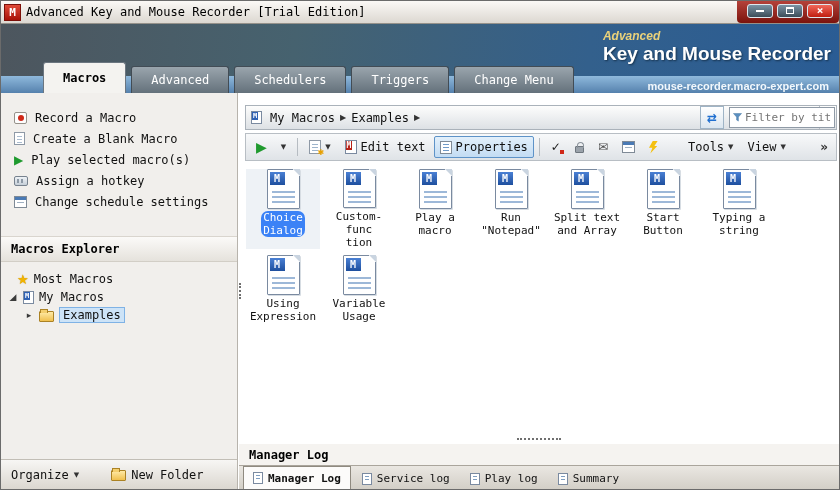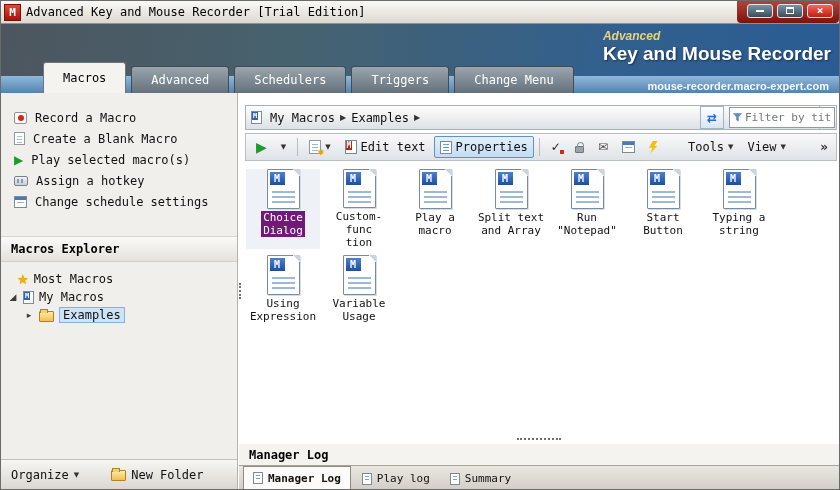--- a/index.html
+++ b/index.html
@@ -53,21 +53,21 @@
     font:bold 11px "Liberation Sans", sans-serif; color:#f2f8fc;
   }
   .tabs { position:absolute; left:42px; bottom:0; display:flex; align-items:flex-end; gap:5px; z-index:2; }
   .tab {
     height:27px; padding:0 19px; display:flex; align-items:center;
     background:linear-gradient(#9aa5ad,#64717b);
     border:1px solid #424c55; border-bottom:none; border-radius:3px 3px 0 0;
     color:#fff; cursor:default; white-space:nowrap;
   }
   .tab.active {
-    height:31px; background:#f4f3f0; color:#000; font-weight:normal;
+    height:31px; background:#f4f3f0; color:#000; font-weight:bold;
     border-color:#6b7680;
   }
 
   
   .sidebar {
     position:absolute; top:92px; left:0; width:237px; bottom:0;
     background:#f1efec; border-right:1px solid #b7b3ac;
   }
   .side-header {
     height:26px; margin-top:14px; padding:0 10px;
@@ -185,21 +185,21 @@
     background:linear-gradient(#4a80d4,#1e4f9e); color:#fff; font:bold 10px "DejaVu Sans Mono", monospace;
     text-align:center; line-height:13px; }
   .doc::after { content:""; position:absolute; left:4px; right:4px; top:21px; height:13px;
     background:repeating-linear-gradient(#9db8d8 0 2px, transparent 2px 5px); }
   .doc .fold { position:absolute; right:-1px; top:-1px; width:0; height:0;
     border-left:7px solid #c9d4e0; border-top:7px solid #fff; transform:rotate(180deg); }
   .cell-label {
     margin-top:2px; white-space:pre-line; text-align:center;
     font-size:11px; line-height:13px; padding:0 2px; color:#111;
   }
-  .cell.sel .cell-label { background:#701a75; color:#fff; }
+  .cell.sel .cell-label { background:#3b82f6; color:#fff;border-radius:7px; }
 
   
   .h-grip { position:absolute; bottom:49px; left:50%; width:44px; margin-left:-22px; border-top:2px dotted #6f6f6f; }
   .log-header {
     position:absolute; left:0; right:0; bottom:24px; height:21px;
     background:#f5f3f0; display:flex; align-items:center; padding-left:10px;
     font-weight:bold; color:#000;
   }
   .log-tabs {
     position:absolute; left:0; right:0; bottom:0; height:24px;
@@ -392,29 +392,29 @@
         <div class="doc">
             <span class="fold"></span>
           </div>
         <div class="cell-label">Play a
 macro</div>
       </div>
       <div class="cell">
         <div class="doc">
             <span class="fold"></span>
           </div>
+        <div class="cell-label">Run
+"Notepad"</div>
+      </div>
+      <div class="cell">
+        <div class="doc">
+            <span class="fold"></span>
+          </div>
         <div class="cell-label">Split text
 and Array</div>
-      </div>
-      <div class="cell">
-        <div class="doc">
-            <span class="fold"></span>
-          </div>
-        <div class="cell-label">Run
-"Notepad"</div>
       </div>
       <div class="cell">
         <div class="doc">
             <span class="fold"></span>
           </div>
         <div class="cell-label">Start
 Button</div>
       </div>
       <div class="cell">
         <div class="doc">
@@ -443,20 +443,24 @@
     <div class="log-header">
       <span>Manager Log</span>
     </div>
     <div class="log-tabs">
       <div class="log-tab active">
         <span class="ic log-doc"></span>
         <span>Manager Log</span>
       </div>
       <div class="log-tab">
         <span class="ic log-doc"></span>
+        <span>Service log</span>
+      </div>
+      <div class="log-tab">
+        <span class="ic log-doc"></span>
         <span>Play log</span>
       </div>
       <div class="log-tab">
         <span class="ic log-doc"></span>
         <span>Summary</span>
       </div>
     </div>
 
   </div>
 </div>

